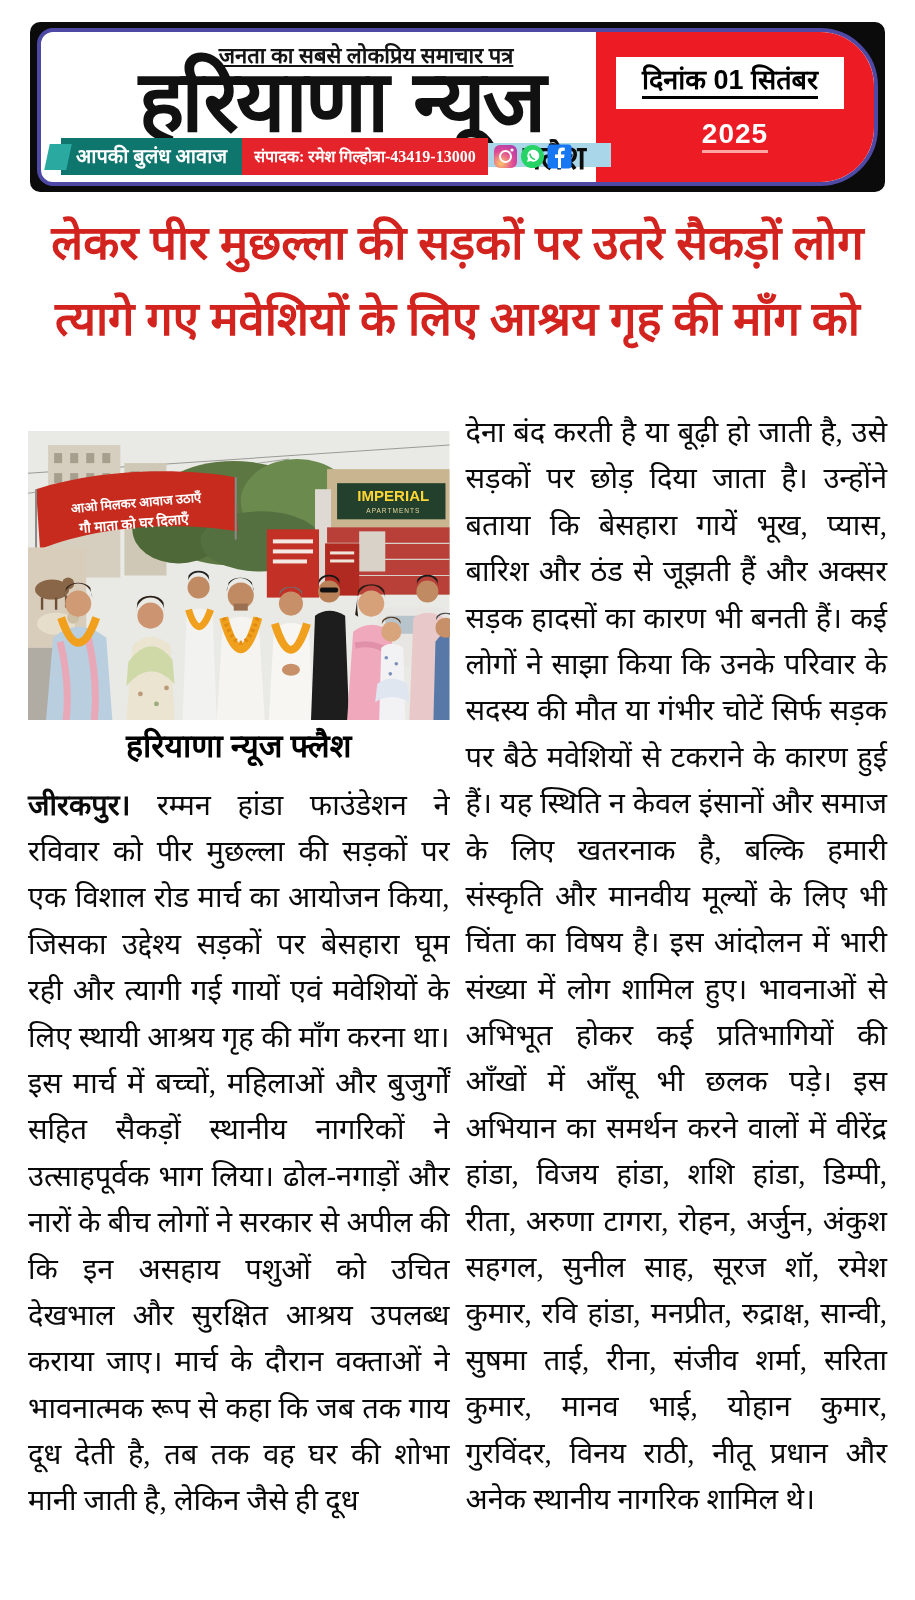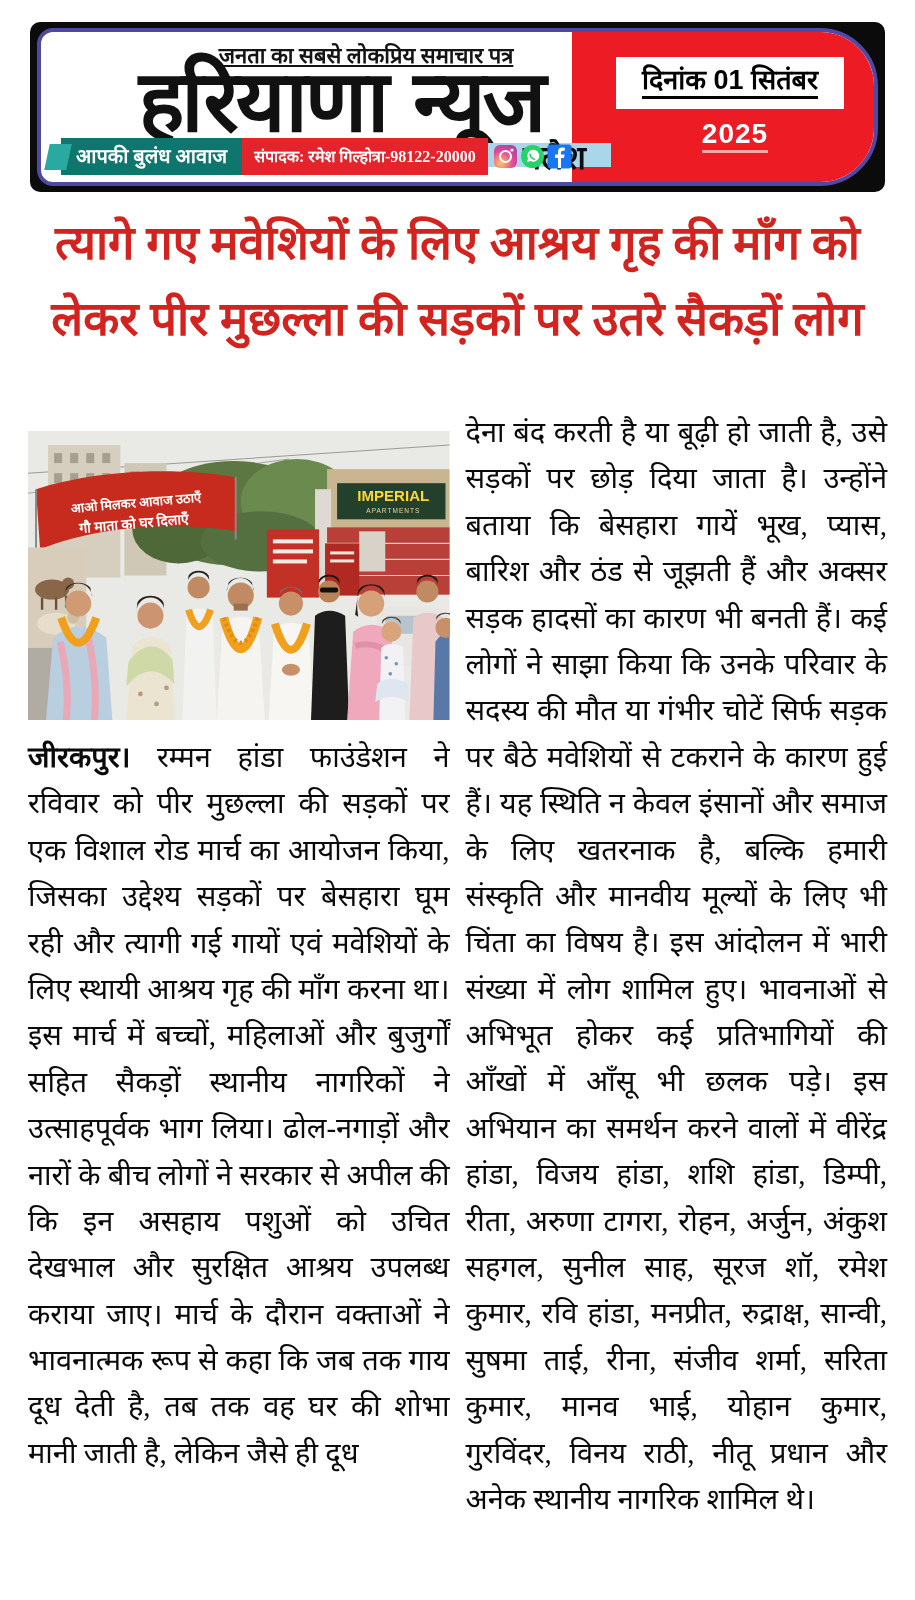--- a/index.html
+++ b/index.html
@@ -12,21 +12,21 @@
     position:absolute;left:30px;top:22px;width:855px;height:170px;
     background:#0b0b0b;border-radius:10px;padding:0;
   }
   .header-pill{
     position:absolute;left:7px;top:6px;right:7px;bottom:6px;
     background:#ffffff;border:4px solid #4d49a5;
     border-radius:16px 58px 58px 16px;overflow:hidden;
   }
   .red-panel{
     position:absolute;top:0;right:0;width:278px;height:100%;
-    background:#ec1b24;border-radius:0 50px 50px 0;padding-left:24px;
+    background:#ec1b24;border-radius:0 50px 50px 0;
   }
   .date-box{
     margin:25px 30px 0 20px;background:#ffffff;text-align:center;
     padding:8px 4px 10px;
   }
   .date-line{
     display:inline-block;font-family:"Liberation Sans",sans-serif;
     font-weight:bold;font-size:27px;color:#000;
     border-bottom:3px solid #000;line-height:1.15;
   }
@@ -115,21 +115,21 @@
 
     <div class="tagline">जनता का सबसे लोकप्रिय समाचार पत्र</div>
     <div class="masthead">हरियाणा न्यूज</div>
     <div class="digital">Digital Edition</div>
     <div class="blue-bar"></div>
     <div class="flash">फ्लैश</div>
 
     <div class="bottom-row">
       <div class="teal-chip"></div>
       <div class="slogan-box">आपकी बुलंध आवाज</div>
-      <div class="editor-strip">संपादक: रमेश गिल्होत्रा-98122-20000</div>
+      <div class="editor-strip">संपादक: रमेश गिल्होत्रा-43419-13000</div>
       <div class="social-row">
         <svg class="icon" viewBox="0 0 25 25">
           <defs>
             <radialGradient id="ig" cx="30%" cy="80%" r="120%">
               <stop offset="0%" stop-color="#fdc468"></stop>
                 <stop offset="45%" stop-color="#df4996"></stop>
                 <stop offset="100%" stop-color="#8a3ab9"></stop>
             </radialGradient>
           </defs>
           <rect x="1" y="1" width="23" height="23" rx="6" fill="url(#ig)"></rect>
@@ -144,22 +144,22 @@
         <svg class="icon" viewBox="0 0 25 25">
           <rect x="0.5" y="0.5" width="24" height="24" rx="3" fill="#1877f2"></rect>
           <path d="M14 24 V14 h3 l0.6 -3.4 H14 V8.4 q0 -1.6 1.8 -1.6 h2 V3.8 q-1.2 -0.2 -2.6 -0.2 q-4.2 0 -4.2 4.4 v2.6 H8 V14 h3 v10 Z" fill="#fff"></path>
         </svg>
       </div>
     </div>
   </div>
 </div>
 
 <div class="headline">
+  <div>लेकर पीर मुछल्ला की सड़कों पर उतरे सैकड़ों लोग</div>
   <div>त्यागे गए मवेशियों के लिए आश्रय गृह की माँग को</div>
-  <div>लेकर पीर मुछल्ला की सड़कों पर उतरे सैकड़ों लोग</div>
 </div>
 
 <div class="columns">
 
   <div class="col">
     <div class="photo-wrap">
       <svg viewBox="0 0 420 288" role="img">
 
         <rect x="0" y="0" width="420" height="288" fill="#e9e9e5"></rect>
 
@@ -281,20 +281,21 @@
 
         <circle cx="398" cy="160" r="11" fill="#c08a62"></circle>
         <path d="M387,156 a11,11 0 0 1 22,0 l-1,-8 a11,8 0 0 0 -20,0 Z" fill="#1a1a1a"></path>
         <path d="M380,288 L384,186 Q398,176 414,186 L418,288 Z" fill="#e8c8c8"></path>
 
         <path d="M404,288 L406,210 Q414,198 420,204 L420,288 Z" fill="#5878a8"></path>
         <circle cx="416" cy="196" r="10" fill="#c89068"></circle>
         <path d="M406,192 a10,10 0 0 1 20,0 l-1,-7 a10,7 0 0 0 -18,0 Z" fill="#444"></path>
       </svg>
     </div>
+    <div class="section-heading">हरियाणा न्यूज फ्लैश</div>
     <p><span class="dateline">जीरकपुर।</span><span> रम्मन हांडा फाउंडेशन ने रविवार को पीर मुछल्ला की सड़कों पर एक विशाल रोड मार्च का आयोजन किया, जिसका उद्देश्य सड़कों पर बेसहारा घूम रही और त्यागी गई गायों एवं मवेशियों के लिए स्थायी आश्रय गृह की माँग करना था। इस मार्च में बच्चों, महिलाओं और बुजुर्गों सहित सैकड़ों स्थानीय नागरिकों ने उत्साहपूर्वक भाग लिया। ढोल-नगाड़ों और नारों के बीच लोगों ने सरकार से अपील की कि इन असहाय पशुओं को उचित देखभाल और सुरक्षित आश्रय उपलब्ध कराया जाए। मार्च के दौरान वक्ताओं ने भावनात्मक रूप से कहा कि जब तक गाय दूध देती है, तब तक वह घर की शोभा मानी जाती है, लेकिन जैसे ही दूध</span></p>
   </div>
 
   <div class="col">
     <p>देना बंद करती है या बूढ़ी हो जाती है, उसे सड़कों पर छोड़ दिया जाता है। उन्होंने बताया कि बेसहारा गायें भूख, प्यास, बारिश और ठंड से जूझती हैं और अक्सर सड़क हादसों का कारण भी बनती हैं। कई लोगों ने साझा किया कि उनके परिवार के सदस्य की मौत या गंभीर चोटें सिर्फ सड़क पर बैठे मवेशियों से टकराने के कारण हुई हैं। यह स्थिति न केवल इंसानों और समाज के लिए खतरनाक है, बल्कि हमारी संस्कृति और मानवीय मूल्यों के लिए भी चिंता का विषय है। इस आंदोलन में भारी संख्या में लोग शामिल हुए। भावनाओं से अभिभूत होकर कई प्रतिभागियों की आँखों में आँसू भी छलक पड़े। इस अभियान का समर्थन करने वालों में वीरेंद्र हांडा, विजय हांडा, शशि हांडा, डिम्पी, रीता, अरुणा टागरा, रोहन, अर्जुन, अंकुश सहगल, सुनील साह, सूरज शॉ, रमेश कुमार, रवि हांडा, मनप्रीत, रुद्राक्ष, सान्वी, सुषमा ताई, रीना, संजीव शर्मा, सरिता कुमार, मानव भाई, योहान कुमार, गुरविंदर, विनय राठी, नीतू प्रधान और अनेक स्थानीय नागरिक शामिल थे।</p>
   </div>
 
 </div>
 
 </body></html>

